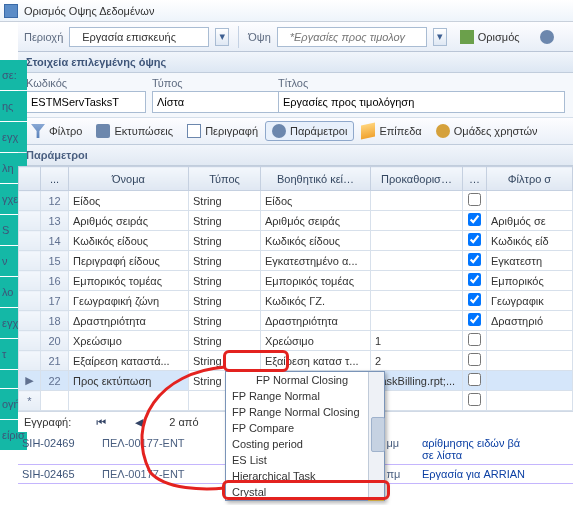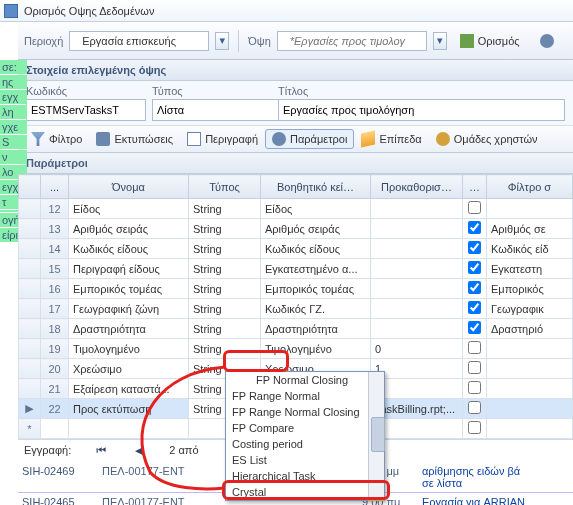--- a/index.html
+++ b/index.html
@@ -1,19 +1,19 @@
 <!DOCTYPE html>
 <html><head>
 <meta charset="utf-8">
 <style>
   * { box-sizing: border-box; font-family: Tahoma, Verdana, sans-serif; font-size: 11px; }
   body { margin: 0; background: #fff; color: #333; width: 573px; height: 505px; overflow: hidden; position: relative; }
   .window-title { height: 22px; background: linear-gradient(#fff,#eef4fb); display: flex; align-items: center; padding: 0 4px; gap: 6px; border-bottom: 1px solid #c8d0db; }
   .win-icon { width: 14px; height: 14px; background:#5b8cc7; display:inline-block; border:1px solid #3a6aa7;}
-  .toolbar { height: 38px; display: flex; align-items: center; gap: 6px; padding: 0 6px; background: linear-gradient(#fdfdff,#e8eef7); border-bottom:1px solid #bac5d6;}
+  .toolbar { height: 30px; display: flex; align-items: center; gap: 6px; padding: 0 6px; background: linear-gradient(#fdfdff,#e8eef7); border-bottom:1px solid #bac5d6;}
   .field-label { color:#5e6b80; }
   .input-sm { border:1px solid #a9bcd3; background:#fff; height:20px; padding:1px 12px; display:flex; align-items:center; gap:3px;}
   .dropdown-btn { width:14px; height:18px; border:1px solid #a9bcd3; background:linear-gradient(#fff,#dfe8f4); display:flex; align-items:center; justify-content:center; color:#3d5f91;}
   .tool-btn { height:22px; display:flex; align-items:center; gap:4px; padding:0 6px; border:1px solid transparent; border-radius:2px;}
   .sep { width:1px; height:22px; background:#c4d1e3; margin:0 3px;}
   .section-hdr { background:linear-gradient(#f1f5fb,#dde7f3); padding:4px 8px; font-weight:bold; color:#3e5579; border-bottom:1px solid #c1cddc;}
   .form-row { display:flex; align-items:center; gap:6px; padding:4px 8px; background:#f5f8fc; border-bottom:1px solid #d5dfea;}
   .form-col { display:flex; flex-direction:column; gap:2px;}
   .txt-input { border:1px solid #a9bcd3; background:#fff; height:22px; padding:2px 4px;}
   
@@ -46,21 +46,21 @@
   
   .list-rows { position:relative;}
   .lr { display:flex; padding:3px 4px; border-bottom:1px solid #c4b5fd; align-items:flex-start;}
   .lr .c1{ width:80px; color:#3e5579; }
   .lr .c2{ width:180px; color:#4a5f80;}
   .lr .c3{ width:80px; color:#4a5f80;}
   .lr .c4{ width:60px; color:#4a5f80;}
   .lr .c5{ flex:1; color:#0b3fa3; }
   
   .left-frag { position:absolute; left:0; top:60px; display:flex; flex-direction:column; gap:1px; }
-  .left-frag div { color:#3e5579; background:#86efac; padding:1px 2px; }
+  .left-frag div { color:#3e5579; background:#14b8a6; padding:9px 2px; }
   
   .ico { width:14px; height:14px; display:inline-block;}
   .ico-funnel{ background:linear-gradient(#89a8d4,#5a82bb); clip-path:polygon(0 0,100% 0,60% 50%,60% 100%,40% 100%,40% 50%);}
   .ico-print{ background:#6c87ad; border-radius:2px;}
   .ico-doc{ background:#fff; border:1px solid #6c87ad;}
   .ico-gear{ background:#6c87ad; border-radius:50%;}
   .ico-layer{ background:linear-gradient(#ffd37a,#f0a330); transform:skewY(-12deg);}
   .ico-users{ background:#d5a13b; border-radius:50%;}
   .ico-define{ width:14px;height:14px;background:#6ba04b;}
   input[type=checkbox]{ width:13px; height:13px; margin:0;}
@@ -251,30 +251,20 @@
             <td class="rownum">18</td>
             <td>Δραστηριότητα</td>
             <td>String</td>
             <td>Δραστηριότητα</td>
             <td></td>
             <td class="chk"><input type="checkbox" checked="" style=""></td>
             <td>Δραστηριό</td>
           </tr>
           <tr>
             <td class="rownum"></td>
-            <td class="rownum">19</td>
-            <td>Τιμολογημένο</td>
-            <td>String</td>
-            <td>Τιμολογημένο</td>
-            <td>0</td>
-            <td class="chk"><input type="checkbox" style=""></td>
-            <td></td>
-          </tr>
-          <tr>
-            <td class="rownum"></td>
             <td class="rownum">20</td>
             <td>Χρεώσιμο</td>
             <td>String</td>
             <td>Χρεώσιμο</td>
             <td>1</td>
             <td class="chk"><input type="checkbox" style=""></td>
             <td></td>
           </tr>
           <tr>
             <td class="rownum"></td>

